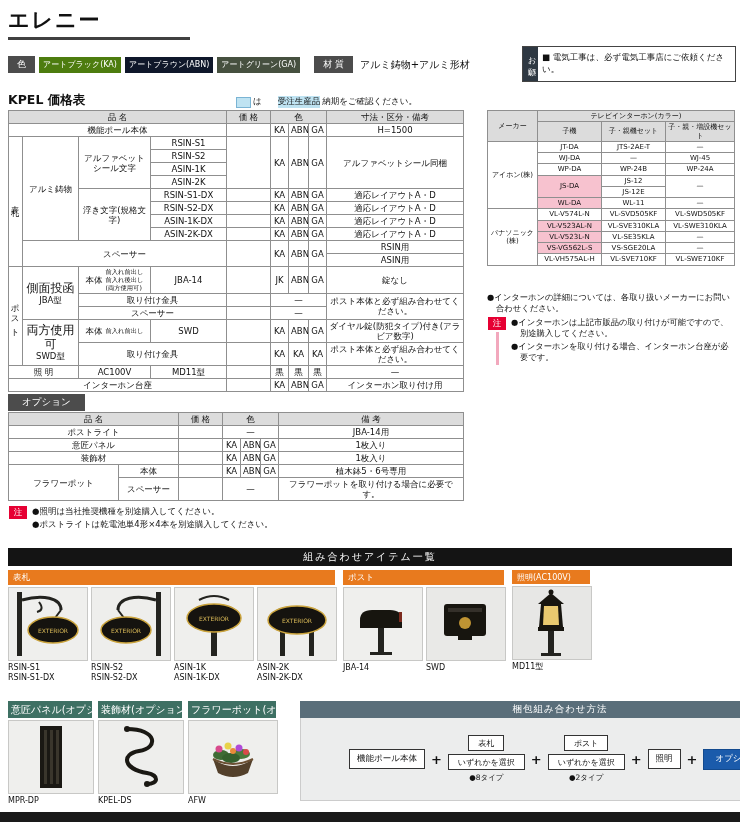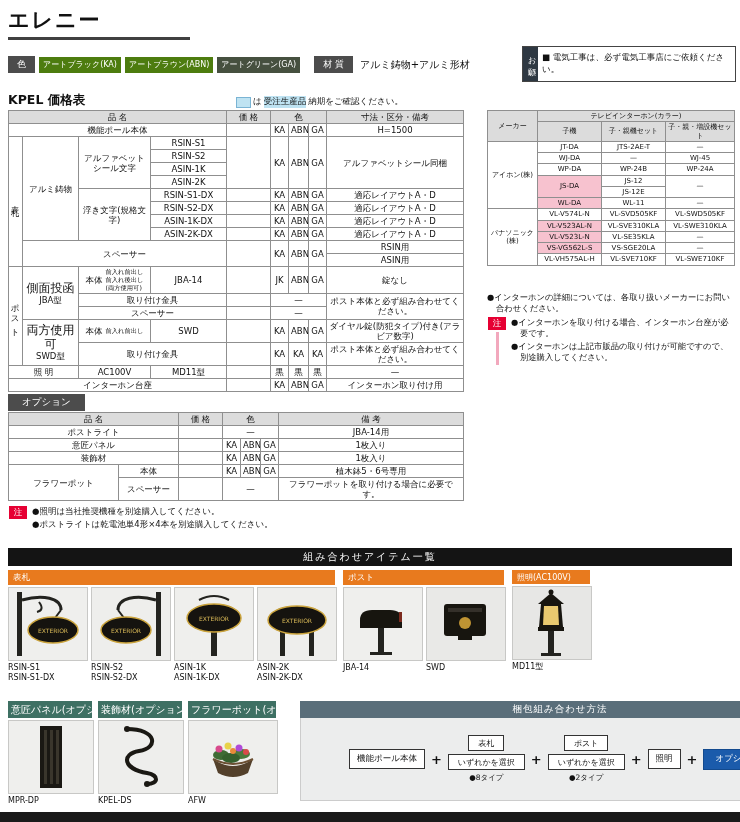--- a/index.html
+++ b/index.html
@@ -7,33 +7,33 @@
         font-family:"DejaVu Sans","Liberation Sans",sans-serif;color:#111;}
   .abs{position:absolute;}
 
   
   .title{top:6px;left:8px;font-size:21px;font-weight:bold;letter-spacing:2px;
          padding-bottom:3px;border-bottom:3px solid #404040;width:182px;}
   .meta{top:56px;left:8px;display:flex;align-items:center;gap:4px;}
   .lbl-dark{background:#4c4c4c;color:#fff;font-size:9px;padding:2px 9px;}
   .chip{color:#fff;font-size:8px;padding:2.5px 4px;min-width:72px;text-align:center;}
   .chip1{background:#4d7c0f;}
-  .chip2{background:#4d7c0f;}
+  .chip2{background:#0f172a;}
   .chip3{background:#46503f;}
   .material-text{font-size:10px;margin-left:3px;}
 
   .onegai{top:46px;left:522px;width:212px;display:flex;border:1px solid #444;background:#fff;}
   .onegai-tab{background:#2e3842;color:#fff;writing-mode:vertical-rl;font-size:8px;
               letter-spacing:2px;padding:4px 2px;display:flex;align-items:center;}
   .onegai-body{font-size:8.5px;line-height:1.4;padding:5px 4px;}
 
   .kpel-h{top:92px;left:8px;font-size:12.5px;font-weight:bold;}
   .kpel-note{top:96px;left:236px;font-size:8.5px;display:flex;align-items:center;gap:2px;}
   .chip-blue{width:13px;height:9px;background:#bfe3f2;border:1px solid #7ab4d4;display:inline-block;}
-  .hl-blue{background:#bfe3f2;}
+  .hl-blue{background:#bfe3f2;margin-left:14px;}
 
   
   table{border-collapse:collapse;table-layout:fixed;background:#fff;}
   .tb td{border:1px solid #8f8f8f;font-size:8.5px;text-align:center;padding:1px 2px;line-height:1.18;overflow:hidden;}
   .hd td{background:#dcdcdc;}
   .vert{writing-mode:vertical-rl;letter-spacing:3px;font-size:9px;}
   .tiny{font-size:6.3px;line-height:1.25;text-align:left;}
   .hontai-flex{display:flex;align-items:center;justify-content:center;gap:3px;}
   .two-line .t1{font-size:12px;display:block;}
   .two-line .t2{font-size:8.5px;display:block;}
@@ -364,22 +364,22 @@
     </table>
 
   <div class="abs itnotes">
     <div class="note"><span>●</span><span>インターホンの詳細については、各取り扱いメーカーにお問い合わせください。</span></div>
     <div class="chu-wrap">
       <div class="chu-col">
         <div class="chu">注</div>
         <div class="bar"></div>
       </div>
       <div>
+        <div class="note"><span>●</span><span>インターホンは上記市販品の取り付けが可能ですので、別途購入してください。</span></div>
         <div class="note"><span>●</span><span>インターホンを取り付ける場合、インターホン台座が必要です。</span></div>
-        <div class="note"><span>●</span><span>インターホンは上記市販品の取り付けが可能ですので、別途購入してください。</span></div>
       </div>
     </div>
   </div>
 
   <div class="abs opt-label">オプション</div>
   <table class="tb abs ot">
     <colgroup>
       <col style="width:110px">
         <col style="width:60px">
         <col style="width:44px">

